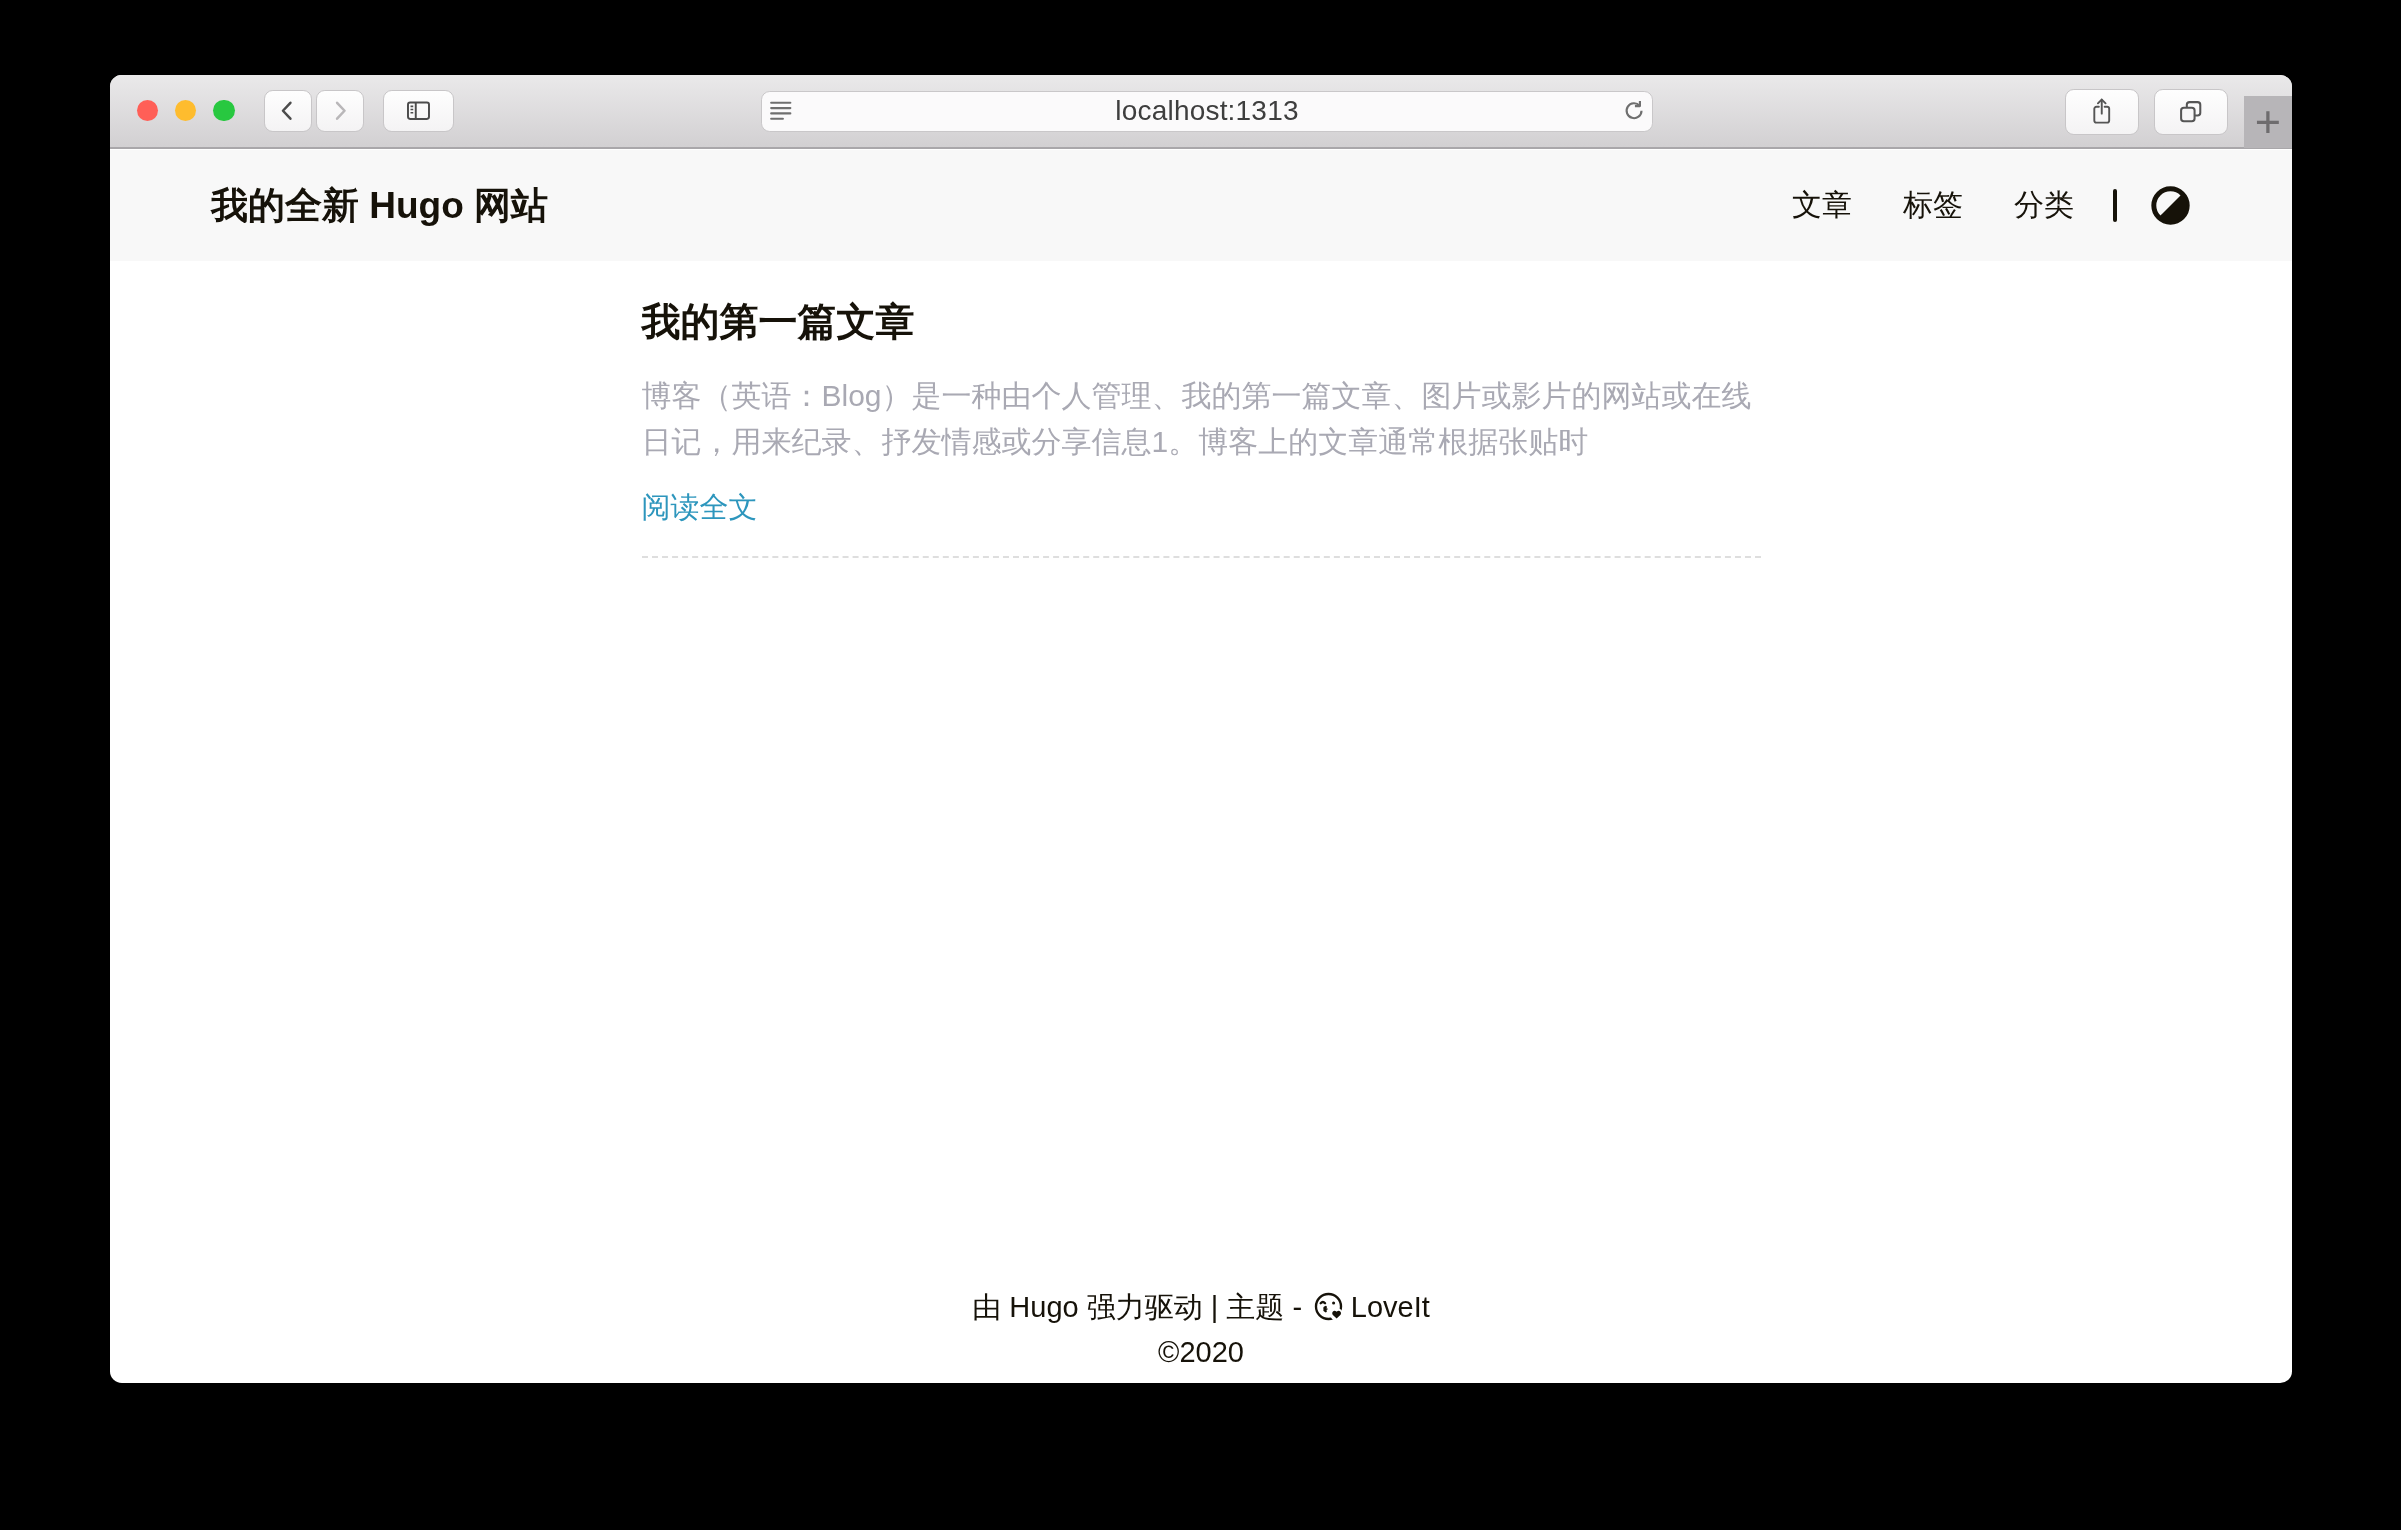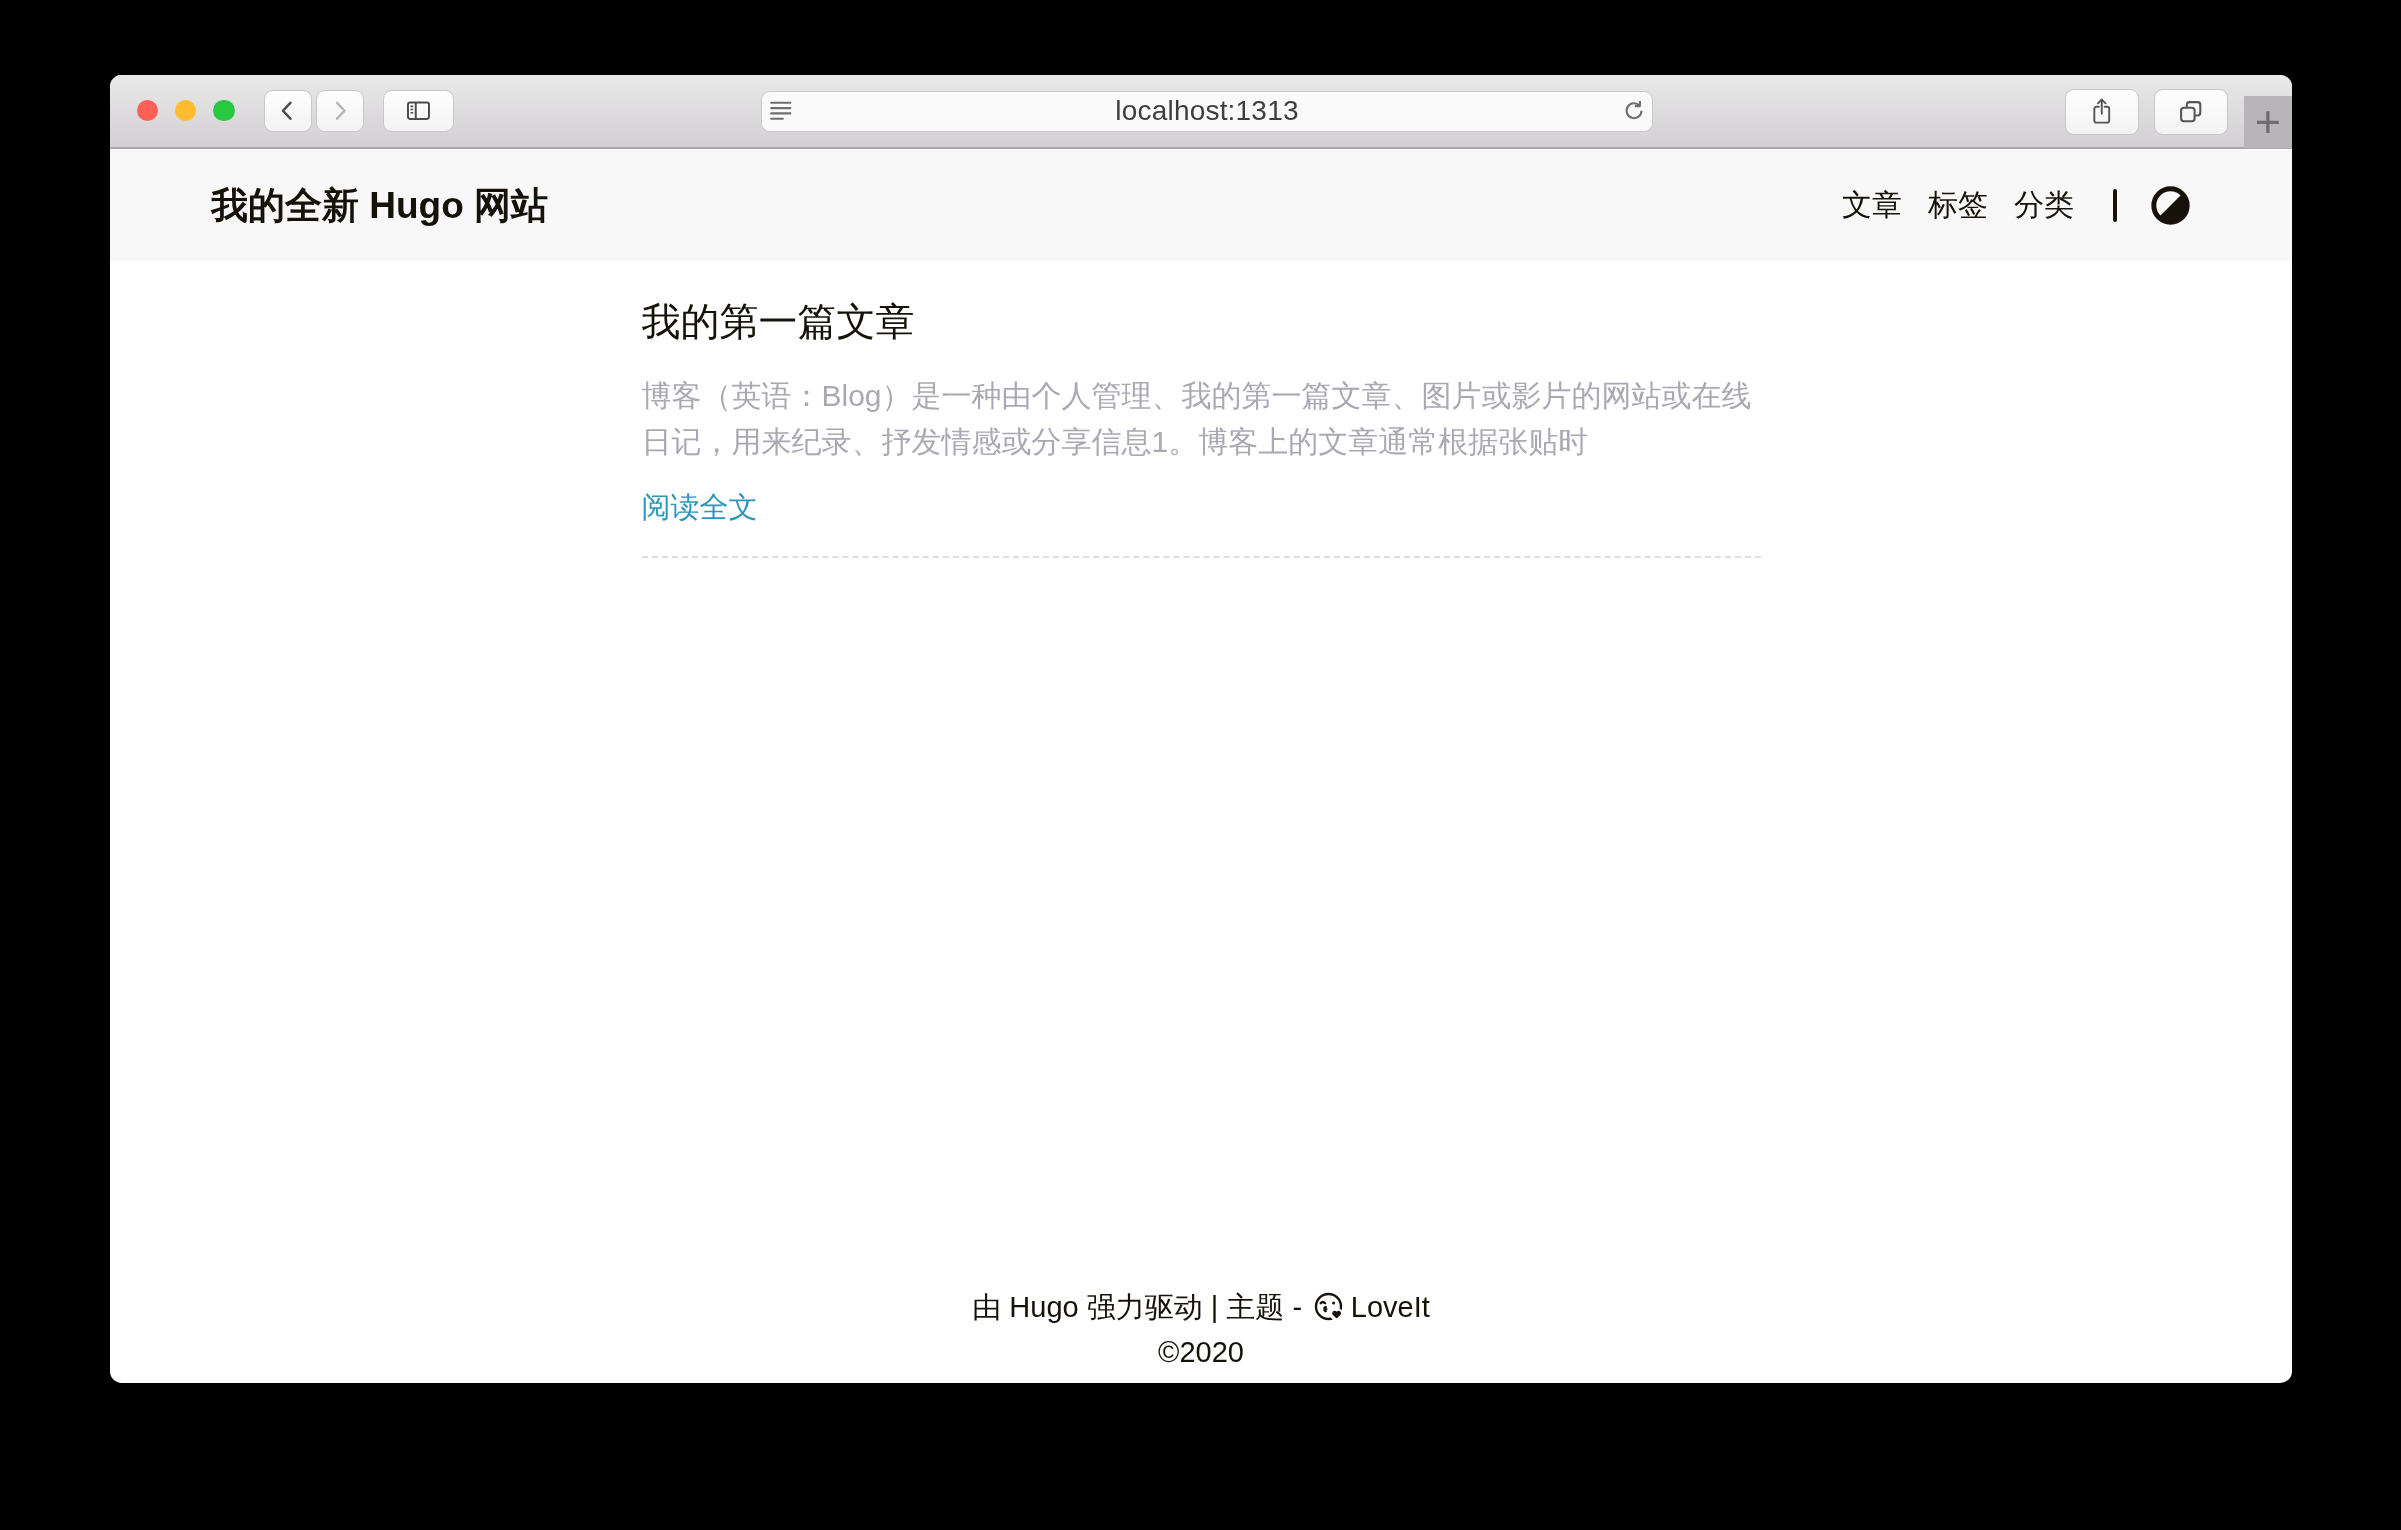--- a/index.html
+++ b/index.html
@@ -53,28 +53,28 @@
   }
 
   
   .site-header {
     position:absolute; left:0; top:75px; right:0; height:111px;
     background:#f8f8f8; display:flex; align-items:center;
     justify-content:space-between; padding:8px 101px;
   }
   .site-title { font-size:37px; font-weight:700; color:#161209; }
   .site-nav { display:flex; align-items:center; }
-  .nav-item { font-size:30px; color:#161209; margin-left:26px; cursor:pointer; }
+  .nav-item { font-size:30px; color:#161209; margin-left:51px; cursor:pointer; }
   .nav-sep { width:3.9px; height:33px; background:#161209; border-radius:2px; margin-left:39px; }
   .theme-toggle { margin-left:33px; width:41px; height:41px; cursor:pointer; }
 
   
   .content { position:absolute; left:0; top:186px; right:0; }
   .post { width:1119px; margin:33px auto 0; }
-  .post-title { font-size:39px; line-height:55px; font-weight:400; color:#161209; margin-bottom:23.5px; }
+  .post-title { font-size:39px; line-height:55px; font-weight:700; color:#161209; margin-bottom:23.5px; }
   .post-meta { display:flex; align-items:center; height:33px; margin-bottom:17.6px; font-size:30px; }
   .author-icon { width:30px; height:30px; flex:0 0 auto; }
   .author-link { color:#2d96bd; margin:0 9.8px 0 2.9px; cursor:pointer; }
   .publish-date { color:#9f9faa; }
   .post-summary { font-size:30px; line-height:46px; color:#a9a9b3; margin-bottom:21.6px; }
   .read-more { display:inline-block; font-size:29px; line-height:43px; color:#2d96bd; cursor:pointer; }
   .post-divider { border:0; border-top:2px dashed #dedede; margin-top:27.4px; }
 
   
   .site-footer {

